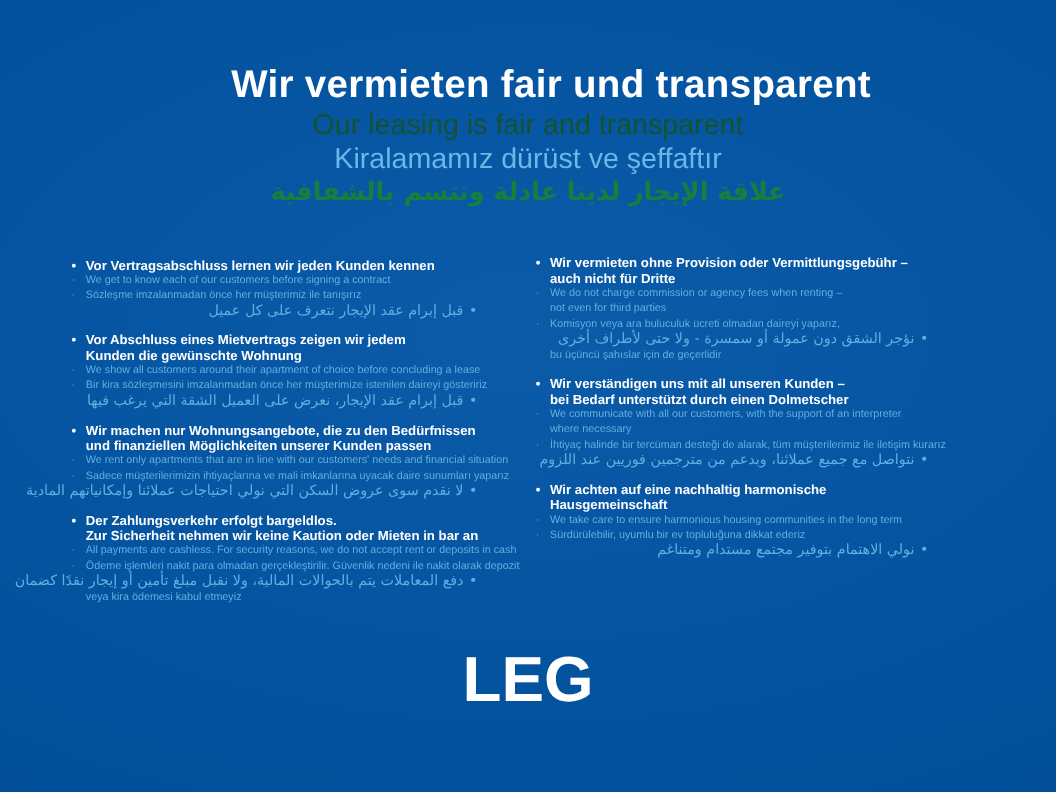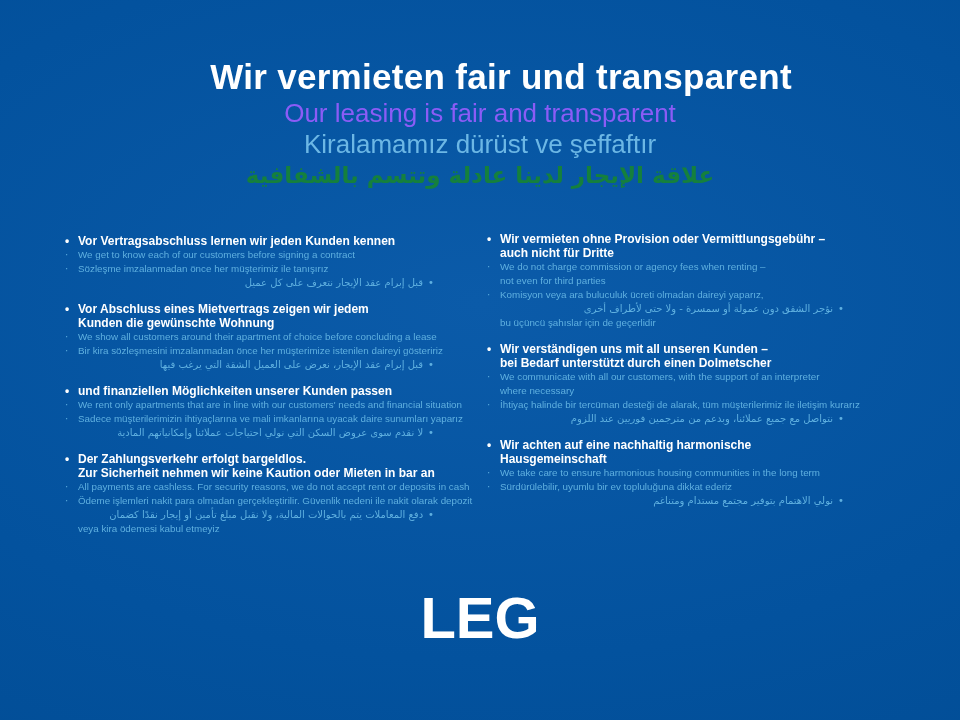--- a/index.html
+++ b/index.html
@@ -4,35 +4,35 @@
 <style>
   html,body{margin:0;padding:0;}
   body{
     width:960px;height:720px;overflow:hidden;position:relative;
     background:radial-gradient(ellipse 120% 90% at 50% 42%, #0b5ba9 0%, #03529e 55%, #014b92 100%);
     font-family:"Liberation Sans", sans-serif;
     -webkit-font-smoothing:antialiased;
   }
   .header{position:absolute;top:56px;left:0;width:960px;text-align:center;}
   .t1{font-size:35px;font-weight:bold;color:#ffffff;line-height:42px;letter-spacing:.3px;padding-left:42px;}
-  .t2{font-size:26px;color:#8b5cf6;line-height:31px;}
+  .t2{font-size:26px;color:#14532d;line-height:31px;}
   .t3{font-size:26px;color:#6cb7e5;line-height:31px;}
   .t4{font-size:23px;color:#15803d;line-height:31px;font-weight:bold;direction:rtl;
       font-family:"DejaVu Sans", sans-serif;}
   .col{position:absolute;width:415px;}
   .col-left{left:65px;top:234px;}
   .col-right{left:487px;top:232px;}
   .block{margin-bottom:12px;}
   .line{position:relative;padding-left:13px;line-height:14px;white-space:nowrap;}
   .line .b{position:absolute;left:0;top:0;}
   .de{color:#ffffff;font-weight:bold;font-size:12px;}
   .sub{color:#5fb0e0;font-size:9.8px;}
   .sub .b{font-size:10px;}
   .ar{direction:rtl;text-align:right;padding-left:0;padding-right:46px;
-      color:#5fb0e0;font-size:10px;font-family:"DejaVu Sans", sans-serif;}
+      color:#5fb0e0;font-size:13px;font-family:"DejaVu Sans", sans-serif;}
   .ar .b{position:static;margin-left:5px;}
   .col-right .ar{padding-right:58px;}
   .logo{position:absolute;top:588px;left:0;width:960px;text-align:center;
         color:#ffffff;font-size:58px;font-weight:bold;letter-spacing:0px;line-height:60px;}
 </style>
 </head>
 <body>
 
 <div class="header">
   <div class="t1">Wir vermieten fair und transparent</div>
@@ -52,21 +52,21 @@
 
   <div class="block">
     <div class="line de"><span class="b">•</span><span>Vor Abschluss eines Mietvertrags zeigen wir jedem</span></div>
     <div class="line de"><span>Kunden die gewünschte Wohnung</span></div>
     <div class="line sub"><span class="b">·</span><span>We show all customers around their apartment of choice before concluding a lease</span></div>
     <div class="line sub"><span class="b">·</span><span>Bir kira sözleşmesini imzalanmadan önce her müşterimize istenilen daireyi gösteririz</span></div>
     <div class="line ar"><span class="b">•</span><span>قبل إبرام عقد الإيجار، نعرض على العميل الشقة التي يرغب فيها</span></div>
   </div>
 
   <div class="block">
-    <div class="line de"><span class="b">•</span></div>
+    <div class="line de"><span class="b">•</span><span>Wir machen nur Wohnungsangebote, die zu den Bedürfnissen</span></div>
     <div class="line de"><span>und finanziellen Möglichkeiten unserer Kunden passen</span></div>
     <div class="line sub"><span class="b">·</span><span>We rent only apartments that are in line with our customers' needs and financial situation</span></div>
     <div class="line sub"><span class="b">·</span><span>Sadece müşterilerimizin ihtiyaçlarına ve mali imkanlarına uyacak daire sunumları yaparız</span></div>
     <div class="line ar"><span class="b">•</span><span>لا نقدم سوى عروض السكن التي نولي احتياجات عملائنا وإمكانياتهم المادية</span></div>
   </div>
 
   <div class="block">
     <div class="line de"><span class="b">•</span><span>Der Zahlungsverkehr erfolgt bargeldlos.</span></div>
     <div class="line de"><span>Zur Sicherheit nehmen wir keine Kaution oder Mieten in bar an</span></div>
     <div class="line sub"><span class="b">·</span><span>All payments are cashless. For security reasons, we do not accept rent or deposits in cash</span></div>

